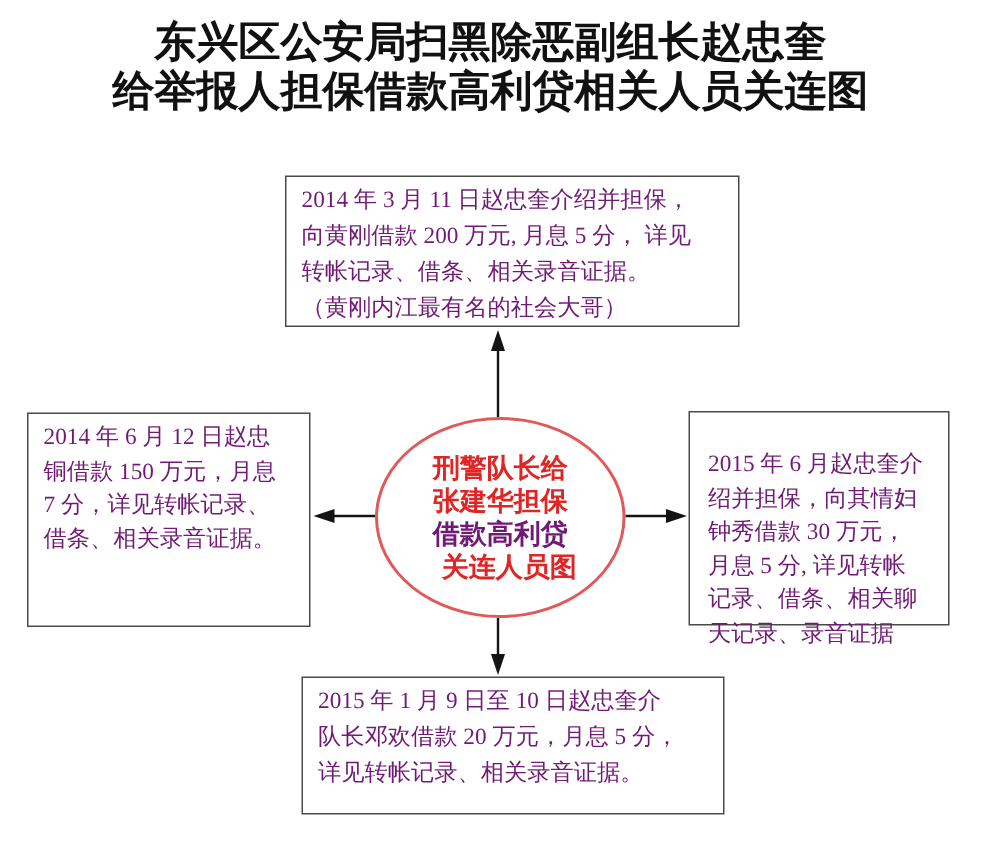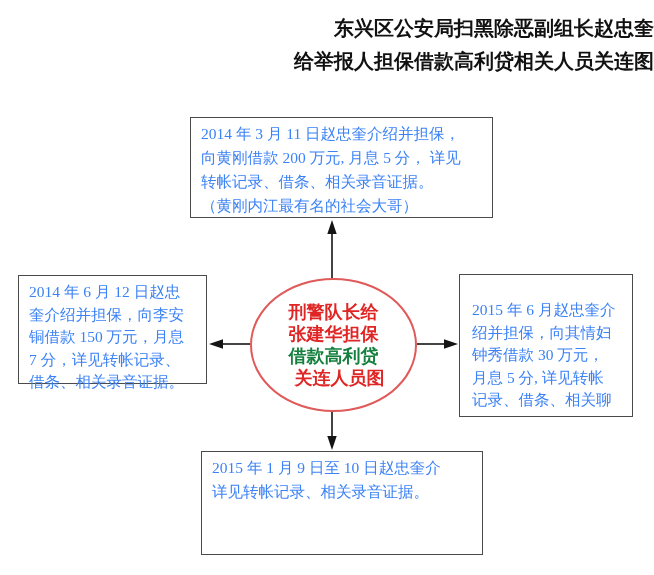--- a/index.html
+++ b/index.html
@@ -11,38 +11,38 @@
     background: #ffffff;
     font-family: "Liberation Serif", "DejaVu Serif", serif;
     color: #141414;
     overflow: hidden;
   }
   .title {
     position: absolute;
     top: 12px;
     left: 0;
     width: 654px;
-    text-align: right;
-    font-size: 20px;
+    text-align: center;
+    font-size: 28px;
     font-weight: bold;
     line-height: 33px;
     color: #111111;
   }
   .box {
     position: absolute;
     border: 1px solid #4a4a4a;
     background: #ffffff;
     font-size: 15.5px;
-    color: #3b82f6;
+    color: #701a75;
   }
   .box .line { white-space: nowrap; }
   .box-top    { left: 190px; top: 117px; width: 303px; height: 101px; padding: 4px 6px 0 10px; line-height: 24px; }
-  .box-left   { left: 18px;  top: 275px; width: 189px; height: 109px; padding: 5px 4px 0 10px; line-height: 22.5px; }
+  .box-left   { left: 18px;  top: 275px; width: 189px; height: 143px; padding: 5px 4px 0 10px; line-height: 22.5px; }
   .box-right  { left: 459px; top: 274px; width: 174px; height: 143px; padding: 24px 2px 0 12px; line-height: 22.5px; }
-  .box-bottom { left: 201px; top: 451px; width: 282px; height: 104px; padding: 4px 6px 0 10px; line-height: 24px; }
+  .box-bottom { left: 201px; top: 451px; width: 282px; height: 92px; padding: 4px 6px 0 10px; line-height: 24px; }
   .ellipse {
     position: absolute;
     left: 250px; top: 278px;
     width: 167px; height: 134px;
     border: 2px solid #e05a5a;
     border-radius: 50%;
     background: #ffffff;
     display: flex;
     flex-direction: column;
     align-items: center;
@@ -74,36 +74,37 @@
 
   <div class="box box-top">
     <div class="line">2014 年 3 月 11 日赵忠奎介绍并担保，</div>
     <div class="line">向黄刚借款 200 万元, 月息 5 分， 详见</div>
     <div class="line">转帐记录、借条、相关录音证据。</div>
     <div class="line">（黄刚内江最有名的社会大哥）</div>
   </div>
 
   <div class="box box-left">
     <div class="line">2014 年 6 月 12 日赵忠</div>
-    <div class="line">奎介绍并担保，向李安</div>
     <div class="line">铜借款 150 万元，月息</div>
     <div class="line">7 分，详见转帐记录、</div>
     <div class="line">借条、相关录音证据。</div>
   </div>
 
   <div class="box box-right">
     <div class="line">2015 年 6 月赵忠奎介</div>
     <div class="line">绍并担保，向其情妇</div>
     <div class="line">钟秀借款 30 万元，</div>
     <div class="line">月息 5 分, 详见转帐</div>
     <div class="line">记录、借条、相关聊</div>
+    <div class="line">天记录、录音证据</div>
   </div>
 
   <div class="box box-bottom">
     <div class="line">2015 年 1 月 9 日至 10 日赵忠奎介</div>
+    <div class="line">队长邓欢借款 20 万元，月息 5 分，</div>
     <div class="line">详见转帐记录、相关录音证据。</div>
   </div>
 
   <svg class="arrows" viewBox="0 0 654 575" xmlns="http://www.w3.org/2000/svg">
     <g stroke="#141414" fill="#141414">
       <line x1="332" y1="278" x2="332" y2="232" stroke-width="1.6"></line>
       <polygon points="332,220 327.3,234 336.7,234" stroke="none"></polygon>
     </g>
     <g stroke="#141414" fill="#141414">
       <line x1="332" y1="412" x2="332" y2="438" stroke-width="1.6"></line>
@@ -115,17 +116,17 @@
     </g>
     <g stroke="#141414" fill="#141414">
       <line x1="417" y1="344" x2="445" y2="344" stroke-width="1.6"></line>
       <polygon points="458,344 444,339.3 444,348.7" stroke="none"></polygon>
     </g>
   </svg>
 
   <div class="ellipse" style="border-color: rgb(224, 90, 90);">
     <div class="line" style="color: rgb(224, 37, 37);">刑警队长给</div>
     <div class="line" style="color: rgb(224, 37, 37);">张建华担保</div>
-    <div class="line" style="color: #15803d;">借款高利贷</div>
+    <div class="line" style="color: #701a75;">借款高利贷</div>
     <div class="line" style="color: rgb(224, 37, 37); margin-left: 12px;">关连人员图</div>
   </div>
 
 </div>
 
 </body></html>

